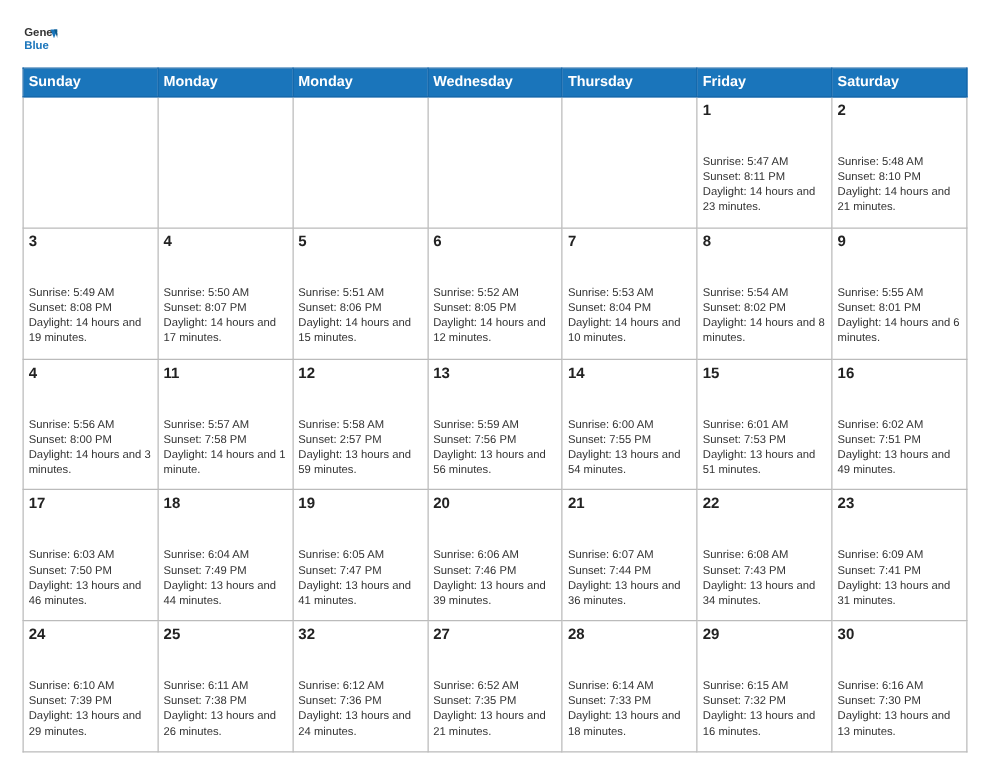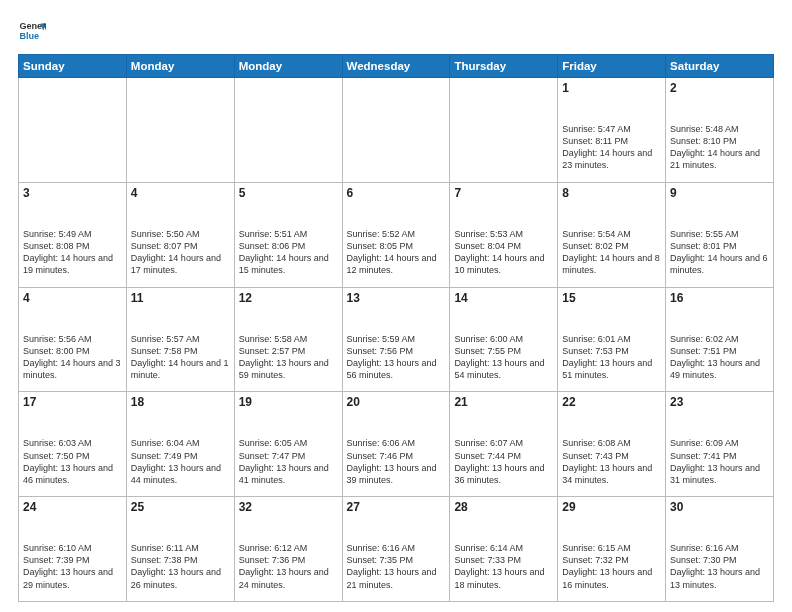--- a/index.html
+++ b/index.html
@@ -286,21 +286,21 @@
 Daylight: 13 hours and 26 minutes.</div>
           </td>
           <td>
             <span class="day-number">32</span>
             <div class="day-info">Sunrise: 6:12 AM
 Sunset: 7:36 PM
 Daylight: 13 hours and 24 minutes.</div>
           </td>
           <td>
             <span class="day-number">27</span>
-            <div class="day-info">Sunrise: 6:16 AM
+            <div class="day-info">Sunrise: 6:52 AM
 Sunset: 7:35 PM
 Daylight: 13 hours and 21 minutes.</div>
           </td>
           <td>
             <span class="day-number">28</span>
             <div class="day-info">Sunrise: 6:14 AM
 Sunset: 7:33 PM
 Daylight: 13 hours and 18 minutes.</div>
           </td>
           <td>

